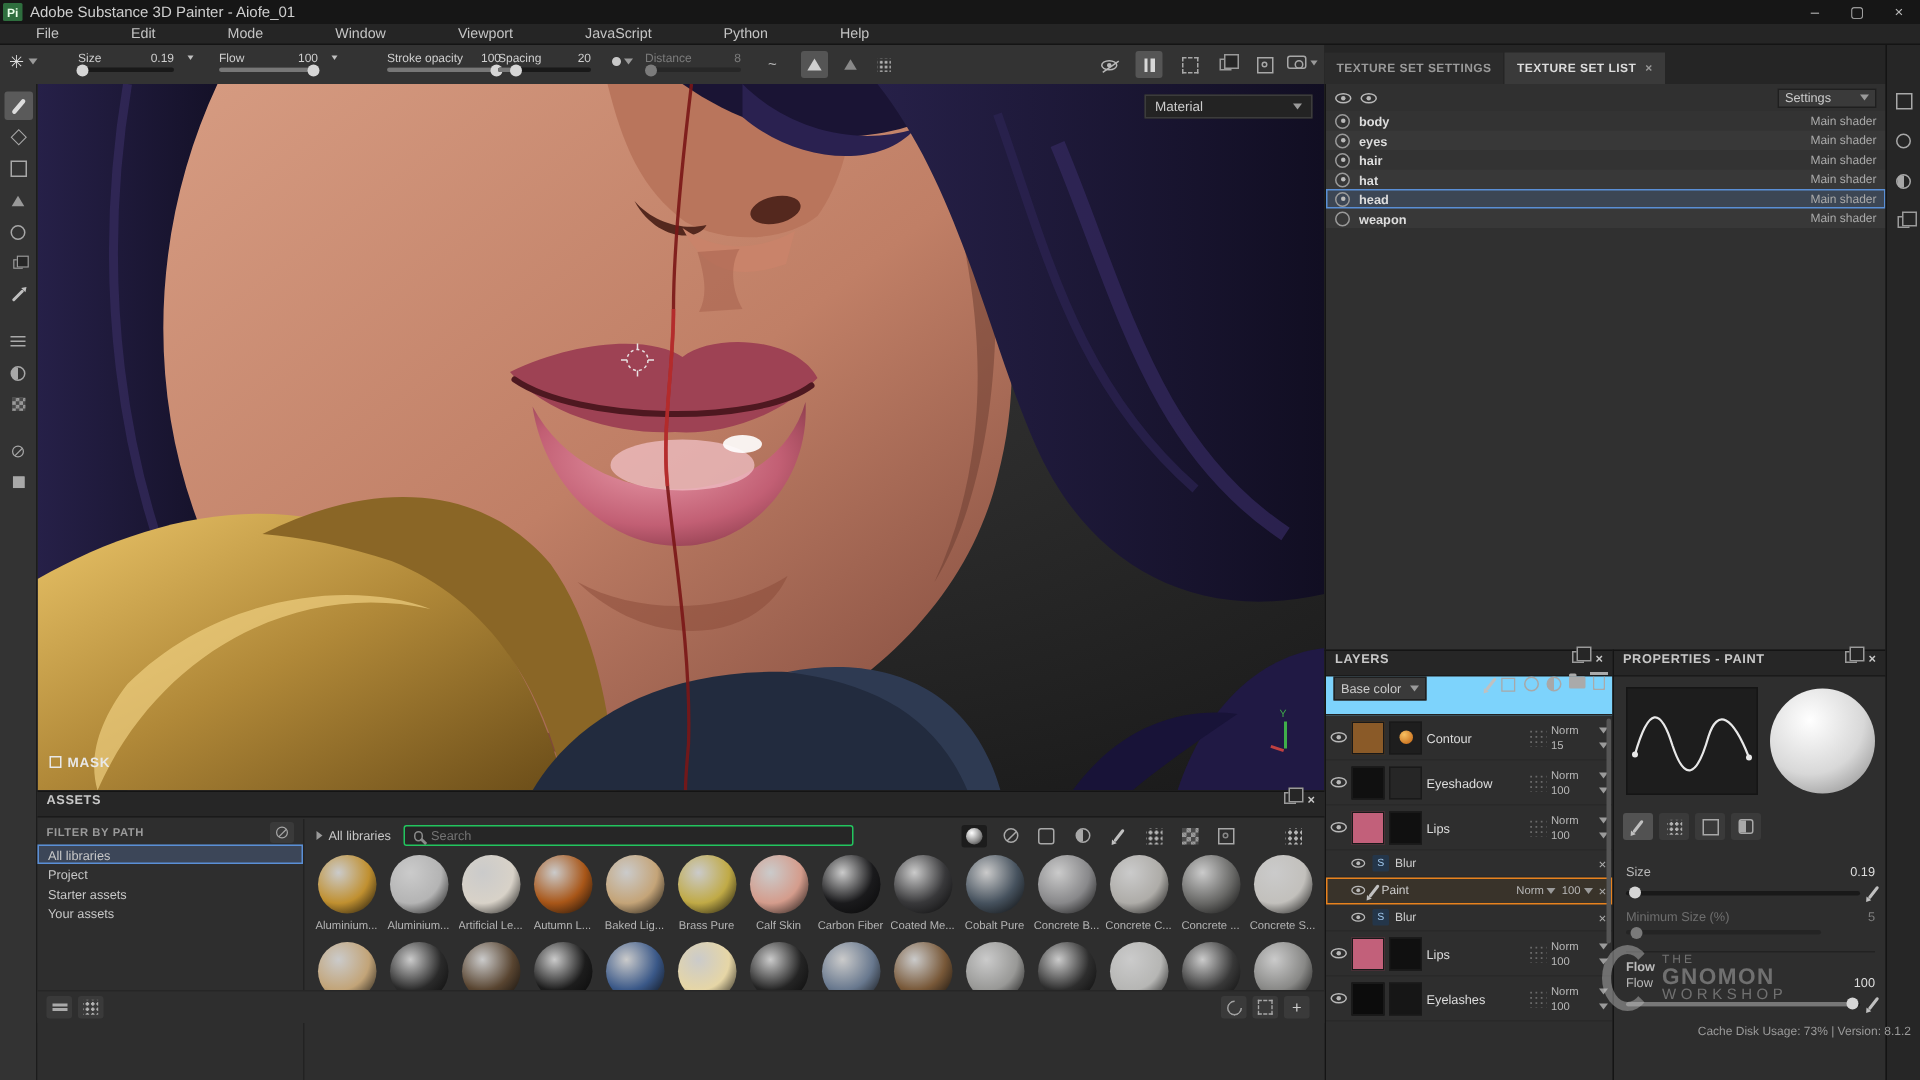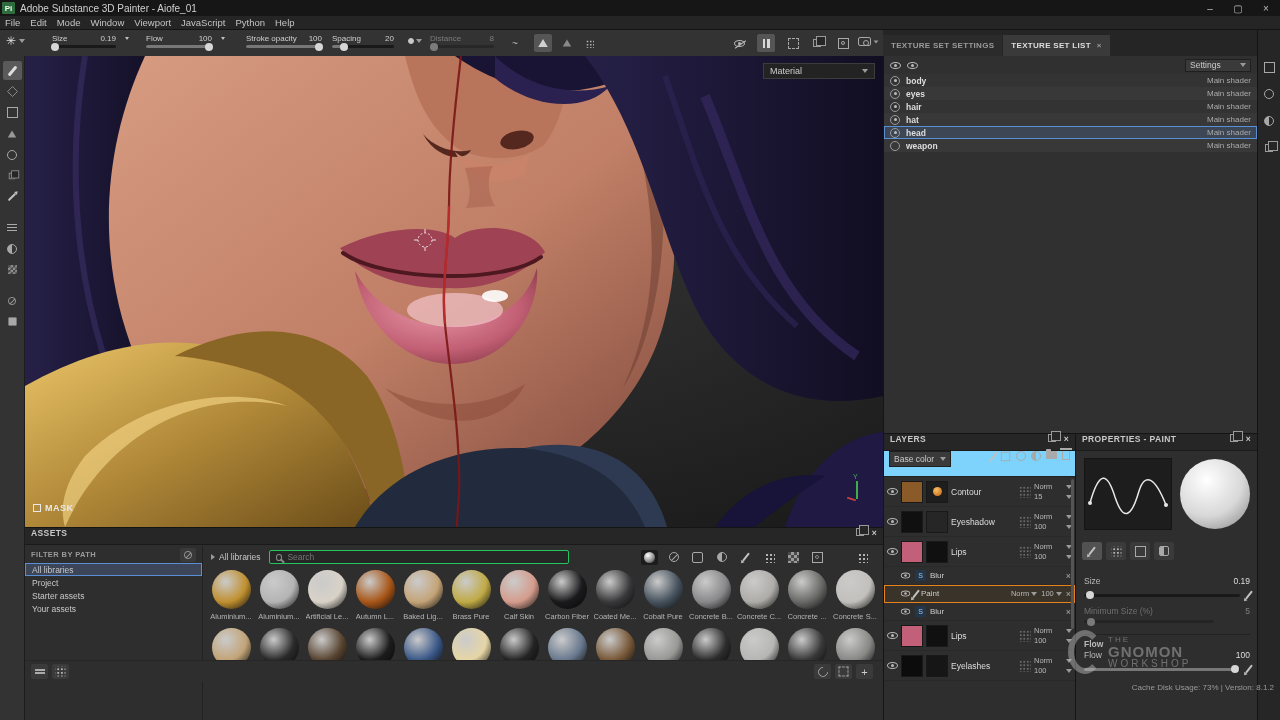--- a/index.html
+++ b/index.html
@@ -8,21 +8,21 @@
 .abs{position:absolute}
 .row{display:flex;align-items:center}
 .caret{width:0;height:0;border-left:3px solid transparent;border-right:3px solid transparent;border-top:4px solid #9a9a9a;display:inline-block}
 .caret-r{width:0;height:0;border-top:3px solid transparent;border-bottom:3px solid transparent;border-left:4px solid #9a9a9a;display:inline-block}
 
 #titlebar{position:absolute;left:0;top:0;width:1280px;height:16px;background:#161616;display:flex;align-items:center;font-size:10px;color:#cfcfcf}
 #logo{width:13px;height:12px;background:#2e6e3e;color:#eaffea;font-size:8px;display:flex;align-items:center;justify-content:center;margin:0 5px 0 2px;font-weight:bold;border-radius:1px}
 .winbtn{width:28px;height:16px;display:flex;align-items:center;justify-content:center;color:#bbb;font-size:10px}
 
 #menubar{position:absolute;left:0;top:16px;width:1280px;height:14px;background:#252525;display:flex;align-items:center;font-size:9.5px;color:#c4c4c4;border-bottom:1px solid #141414}
-#menubar span{padding:0 5px;cursor:default}
+#menubar span{padding:0 24px;cursor:default}
 
 #toolbar{position:absolute;left:0;top:30px;width:883px;height:26px;background:#333}
 #toolbar .grp{position:absolute;top:4px}
 .ctl{display:flex;flex-direction:column;gap:2px}
 .ctl .top{display:flex;justify-content:space-between;font-size:8px;color:#cfcfcf}
 .slider{position:relative;height:3px;background:#191919;border-radius:2px}
 .slider .kn{position:absolute;top:-2.5px;width:8px;height:8px;background:#d6d6d6;border-radius:50%;margin-left:-4px}
 .slider .fill{position:absolute;left:0;top:0;height:3px;background:#777;border-radius:2px}
 .icbox{width:18px;height:18px;display:flex;align-items:center;justify-content:center;border-radius:2px}
 .icbox.sel{background:#555}
@@ -191,21 +191,21 @@
       <div class="top">
           <span>Flow</span>
           <span>100</span>
         </div>
       <div class="slider">
           <i class="fill" style="width:96%"></i>
           <i class="kn" style="left:96%"></i>
         </div>
     </div>
     <div class="grp" style="left:222px;top:7px"><i class="i-pen"></i></div>
-    <div class="grp ctl" style="left:246px;width:76px">
+    <div class="grp ctl" style="left:258px;width:76px">
       <div class="top">
           <span>Stroke opacity</span>
           <span>100</span>
         </div>
       <div class="slider">
           <i class="fill" style="width:96%"></i>
           <i class="kn" style="left:96%"></i>
         </div>
     </div>
     <div class="grp ctl" style="left:332px;width:62px">

